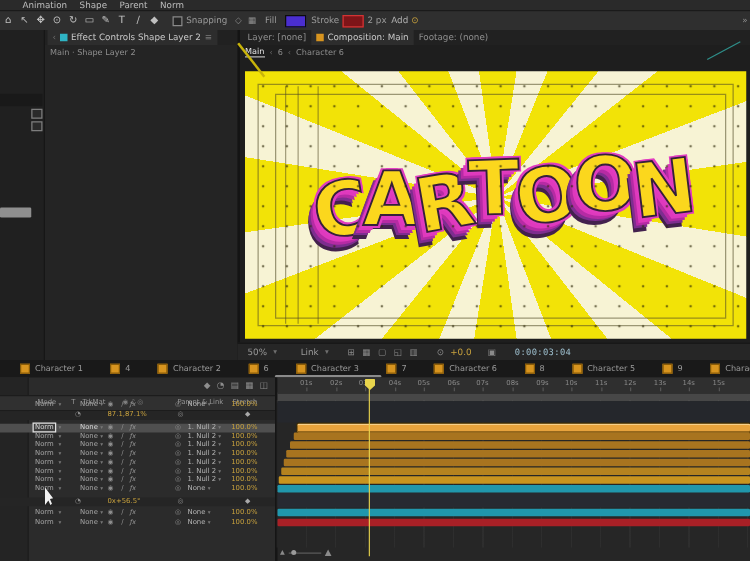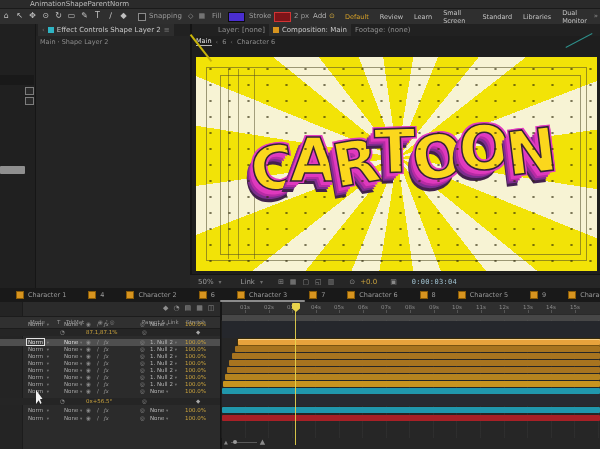--- a/index.html
+++ b/index.html
@@ -1,21 +1,21 @@
 <!DOCTYPE html>
 <html><head>
 <meta charset="utf-8">
 <style>
   html,body{margin:0;padding:0;background:#111;}
   #app{position:relative;width:600px;height:449px;overflow:hidden;background:#1e1e1e;
        font-family:"DejaVu Sans",sans-serif;color:#9e9e9e;-webkit-font-smoothing:antialiased;}
   .abs{position:absolute;}
   
   #menubar{position:absolute;left:0;top:0;width:600px;height:9px;background:#2a2a2a;
-           display:flex;align-items:center;padding-left:30px;box-sizing:border-box;
+           display:flex;align-items:center;gap:10px;padding-left:18px;box-sizing:border-box;
            font-size:7px;color:#bdbdbd;border-bottom:1px solid #1a1a1a;}
   
   #toolbar{position:absolute;left:0;top:9px;width:600px;height:15px;background:#2f2f2f;
            border-bottom:1px solid #151515;font-size:8px;color:#c3c3c3;}
   #tools{position:absolute;left:2px;top:1px;display:flex;gap:4px;align-items:center;height:12px;}
   #tools .tool{width:9px;text-align:center;font-size:8px;line-height:12px;color:#c0c0c0;}
   .tbtxt{position:absolute;top:3px;font-size:7px;color:#9a9a9a;}
   .swatch{position:absolute;top:3px;width:15px;height:8px;border:1px solid #0c0c0c;}
   #snapbox{position:absolute;left:138px;top:4px;width:6px;height:6px;border:1px solid #8a8a8a;background:#262626;}
   
@@ -143,43 +143,33 @@
     <span>◇</span>
         <span>▦</span>
       </div>
     <span class="tbtxt" style="left:212px;">Fill</span>
     <span class="swatch" style="left:228px;background:#4a2ed0;"></span>
     <span class="tbtxt" style="left:249px;">Stroke</span>
     <span class="swatch" style="left:274px;background:#7e1418;border-color:#d23434;"></span>
     <span class="tbtxt" style="left:294px;">2 px</span>
     <span class="tbtxt" style="left:313px;color:#b0b0b0;">Add</span>
     <span class="tbtxt" style="left:329px;color:#c9a23d;">⊙</span>
-    <div class="abs" style="left:345px;top:0;right:10px;height:15px;display:flex;align-items:center;gap:11px;font-size:6.5px;">
-
-    <span class="ws active" style="color: rgb(215, 161, 40);">Default</span>
-        <span class="ws">Review</span>
-        <span class="ws">Learn</span>
-        <span class="ws">Small Screen</span>
-        <span class="ws">Standard</span>
-        <span class="ws">Libraries</span>
-        <span class="ws">Dual Monitor</span>
-      </div>
     <span class="tbtxt" style="right:2px;left:auto;color:#8e8e8e;">»</span>
   </div>
 
   <div id="tabrow">
     <div class="ptab active" style="left:38px;">
       <span class="chev">‹</span>
       <span class="sq" style="background:#2fb4c4;"></span>
       <span>Effect Controls Shape Layer 2</span>
       <span class="menu-glyph">≡</span>
     </div>
     <div class="abs" style="left:194px;top:0;height:12px;display:flex;">
 
-    <div class="ptab" style="position:relative;margin-left:20px;">
+    <div class="ptab" style="position:relative;">
 
           <span>Layer: [none]</span>
         </div>
         <div class="ptab active" style="position:relative;">
           <span class="sq" style="background:#d7941f;"></span>
           <span>Composition: Main</span>
         </div>
         <div class="ptab" style="position:relative;">
 
           <span>Footage: (none)</span>

